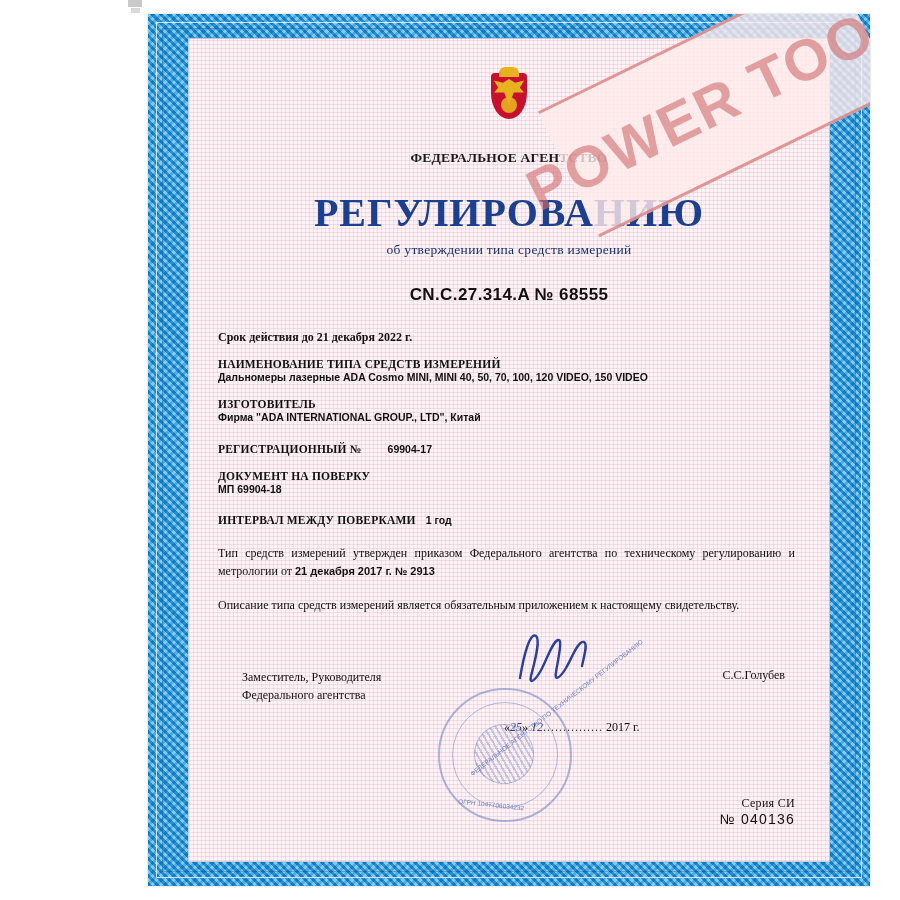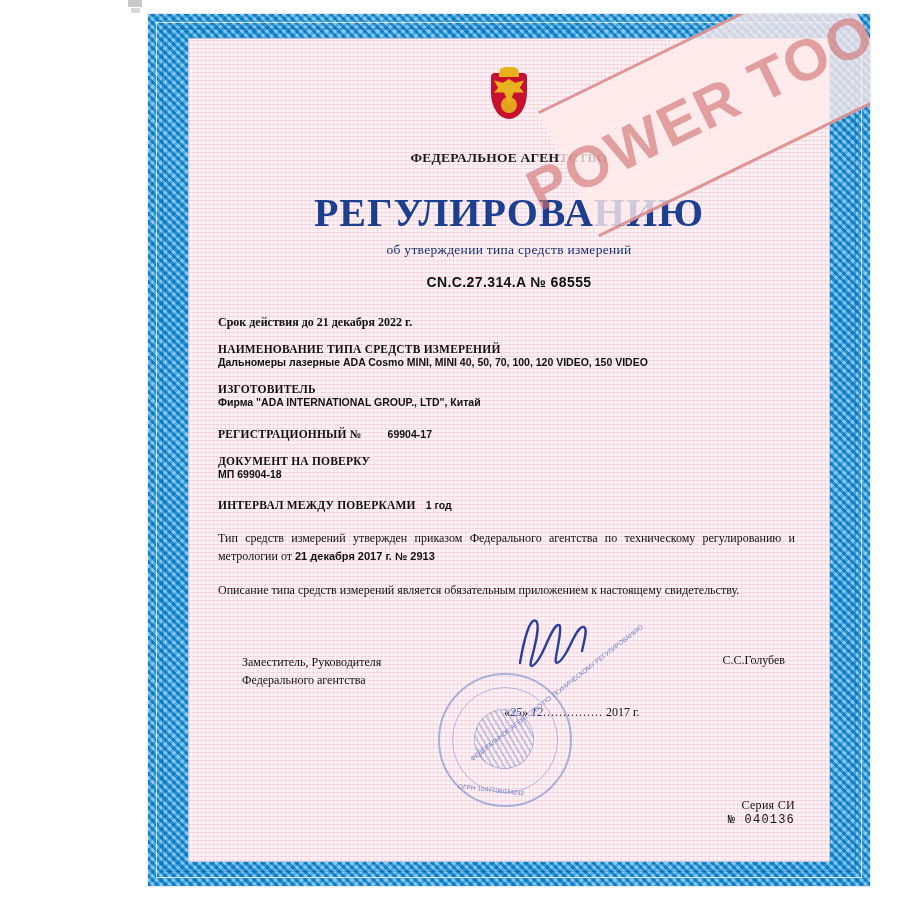--- a/index.html
+++ b/index.html
@@ -92,21 +92,21 @@
     font-size:40px;
     color:#1d3f8f;
     letter-spacing:1px;
     margin-top:22px;
   }
   .subtitle{
     text-align:center;font-size:13.5px;color:#15306e;margin-top:6px;letter-spacing:.3px;
   }
   .certno{
     text-align:center;font-family:"Liberation Sans", sans-serif;font-weight:bold;
-    font-size:14px;color:#111;margin-top:16px;letter-spacing:.4px;
+    font-size:17px;color:#111;margin-top:27px;letter-spacing:.4px;
   }
 
   .body{
     margin-top:22px;
     padding-left:3px;padding-right:8px;
   }
   .row{margin-bottom:13px;}
   .lbl-serif{
     font-family:"Liberation Serif", serif;
     font-size:11.5px;font-weight:bold;color:#111;
@@ -173,21 +173,21 @@
     font-size:6.5px;color:#3c5fb9;
   }
   .stamp-text span{position:absolute;transform-origin:center;white-space:nowrap;}
 
   .footer{
     position:absolute;left:34px;right:34px;bottom:34px;
     display:flex;justify-content:space-between;align-items:flex-end;
     font-family:"Liberation Serif", serif;font-size:12px;color:#111;flex-direction:column;
   }
   .serial{letter-spacing:.3px;}
-  .number{font-family:Liberation Mono, monospace;font-size:12px;letter-spacing:1.2px;}
+  .number{font-family:Liberation Sans, sans-serif;font-size:14px;letter-spacing:1.2px;}
 
   
   .watermark{
     position:absolute;
     right:-12px;top:18px;
     width:330px;height:140px;
     transform:rotate(-26deg);
     pointer-events:none;
   }
   .wm-band{

